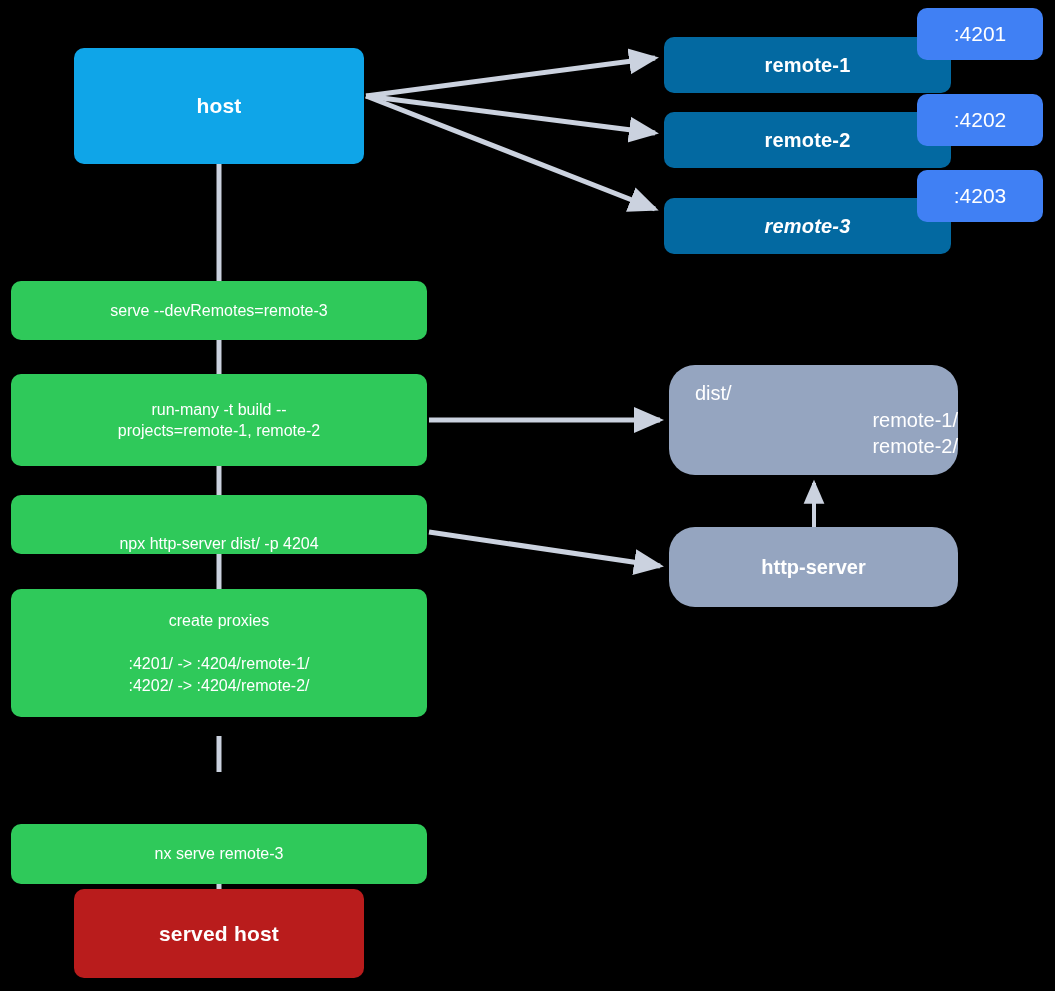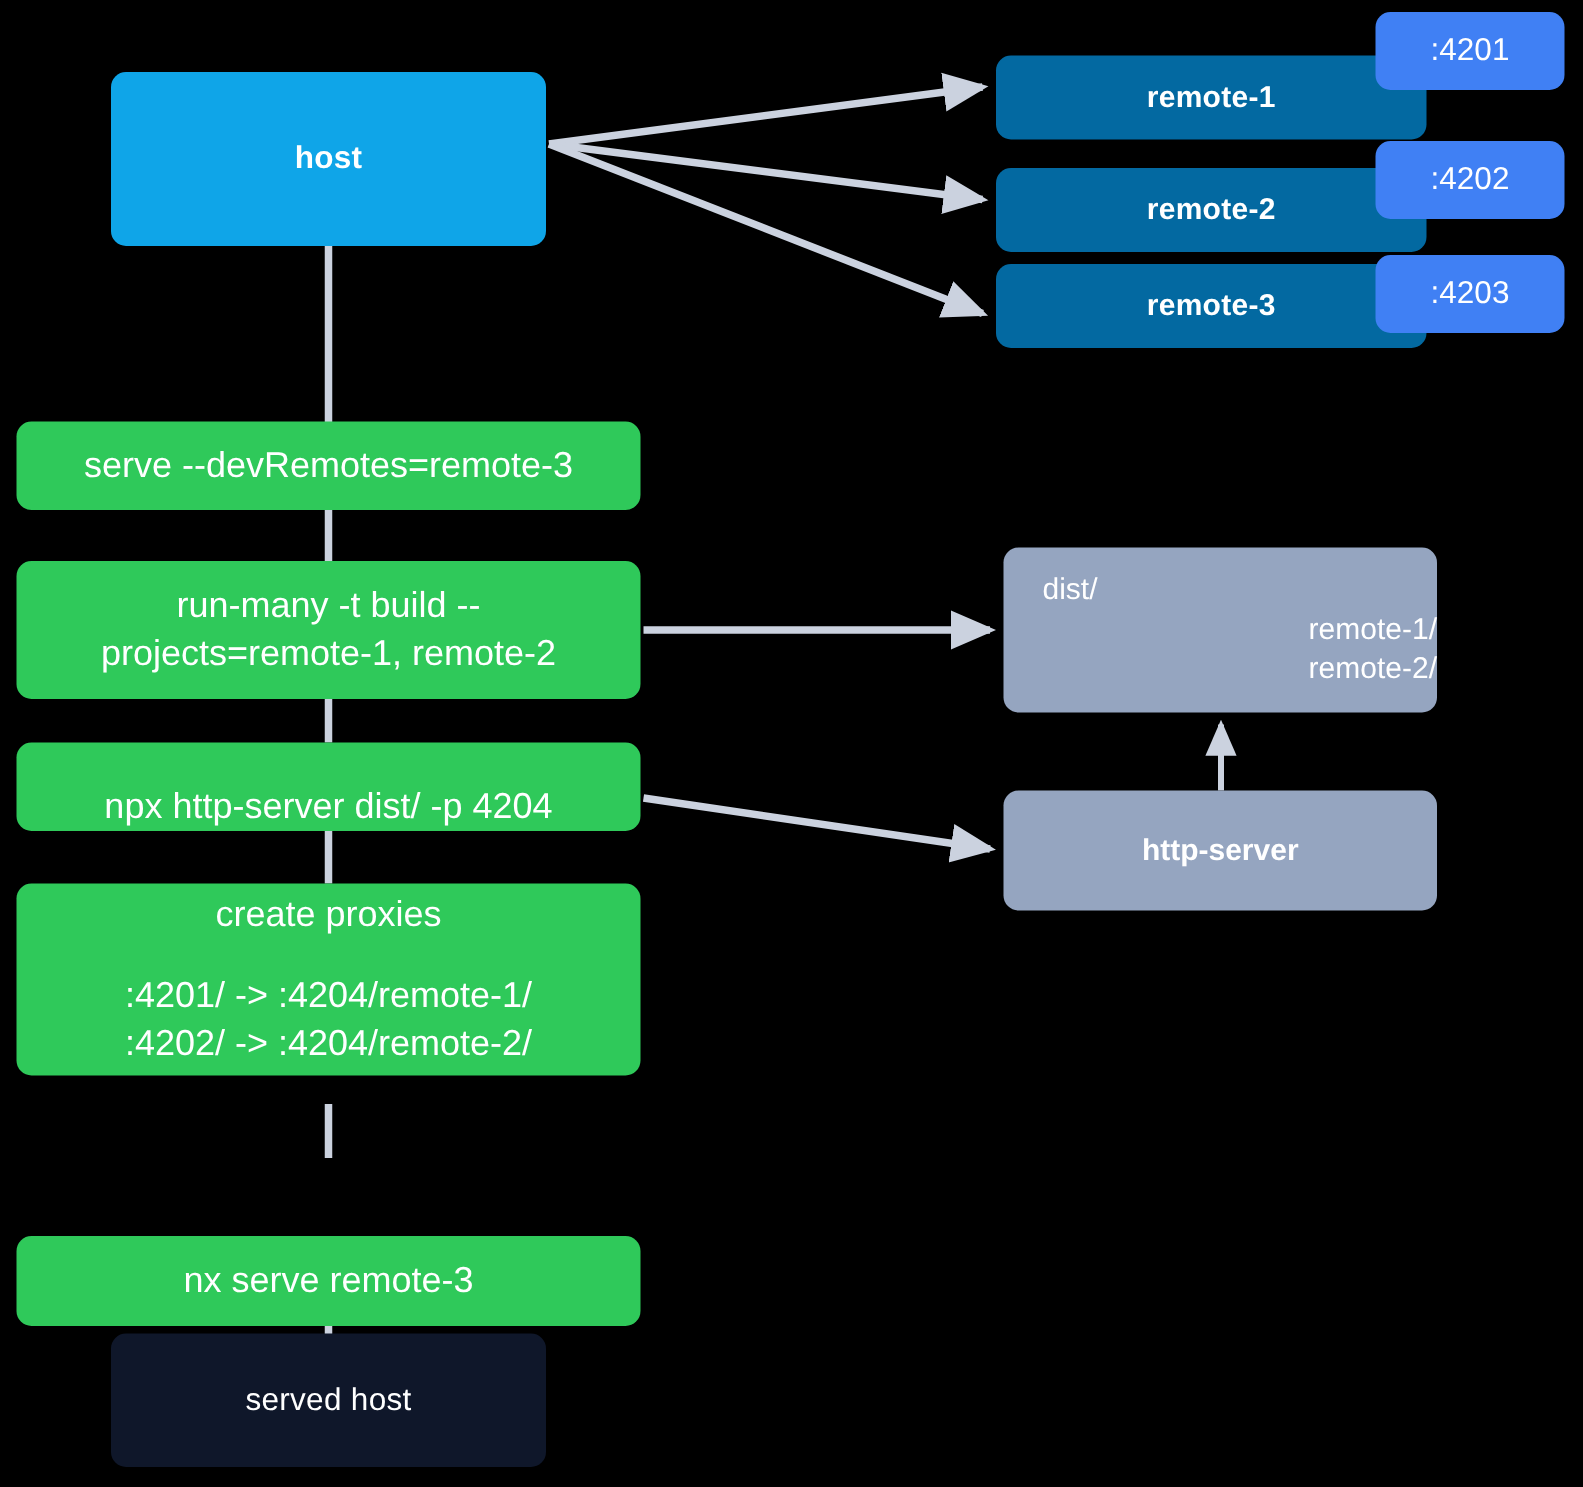--- a/index.html
+++ b/index.html
@@ -32,43 +32,44 @@
     line-height: 1.32;
     z-index: 3;
   }
   .node-host {
     background: #0FA5E8;
     font-weight: bold;
     font-size: 21px;
     letter-spacing: 0.2px;
   }
   .node-served {
-    background: #0f172a;
-    font-weight: normal;
+    background: #b91c1c;
+    font-weight: bold;
     font-size: 21px;
     letter-spacing: 0.2px;
   }
   .node-remote {
     background: #0369a1;
     font-weight: bold;
     font-size: 20px;
     letter-spacing: 0.2px;
     z-index: 2;
   }
   .node-gray {
     background: #95A5C0;
     font-size: 20px;
     z-index: 2;
+    border-radius: 26px;
   }
   .node-gray.bold {
     font-weight: bold;
   }
   .node-cmd {
     background: #2FC95A;
-    font-size: 24px;
+    font-size: 16px;
     font-weight: normal;
   }
   .badge {
     position: absolute;
     box-sizing: border-box;
     background: #4080F4;
     border-radius: 10px;
     color: #ffffff;
     font-size: 21px;
     display: flex;
@@ -150,21 +151,21 @@
     <span>:4201</span>
   </div>
 
   <div class="node node-remote" style="left:664px; top:112px; width:287px; height:56px;">
     <span>remote-2</span>
   </div>
   <div class="badge" style="left:917px; top:94px; width:126px; height:52px;">
     <span>:4202</span>
   </div>
 
-  <div class="node node-remote" style="left:664px; top:176px; width:287px; height:56px;">
+  <div class="node node-remote" style="left:664px; top:198px; width:287px; height:56px;font-style:italic;">
     <span>remote-3</span>
   </div>
   <div class="badge" style="left:917px; top:170px; width:126px; height:52px;">
     <span>:4203</span>
   </div>
 
   <div class="node node-cmd" style="left:11px; top:281px; width:416px; height:59px;">
     <span class="cmd-line">serve --devRemotes=remote-3</span>
   </div>
 

